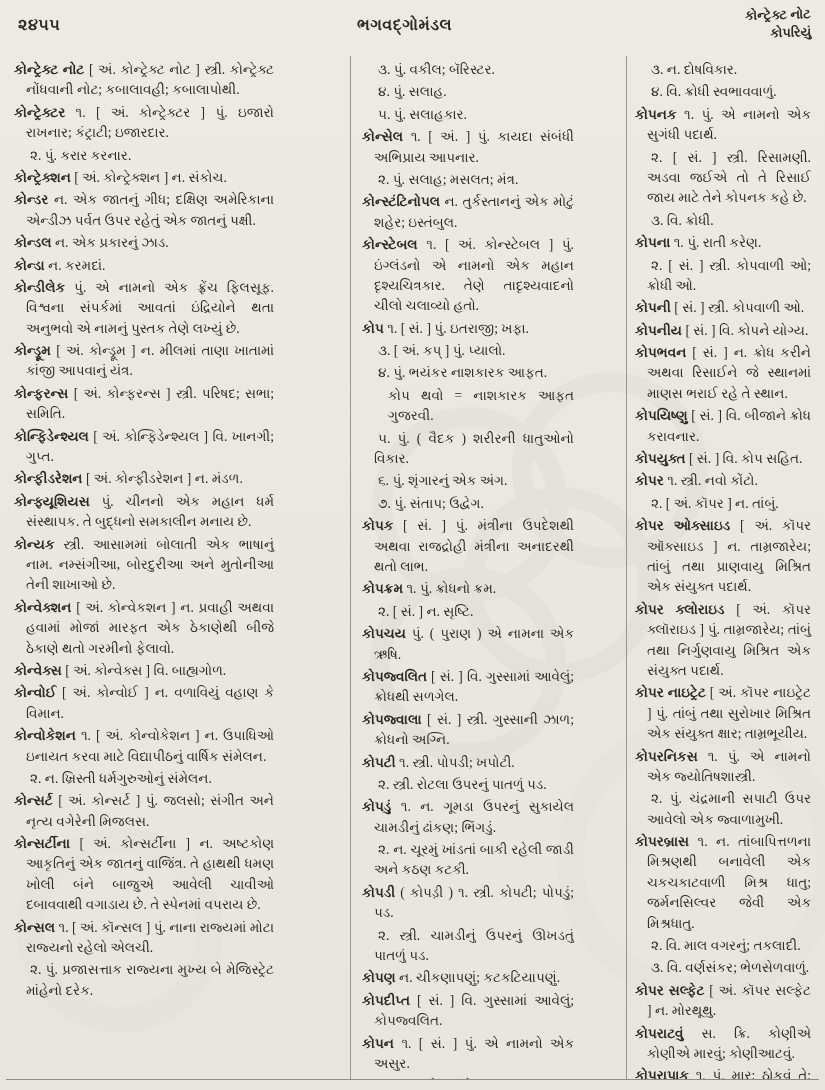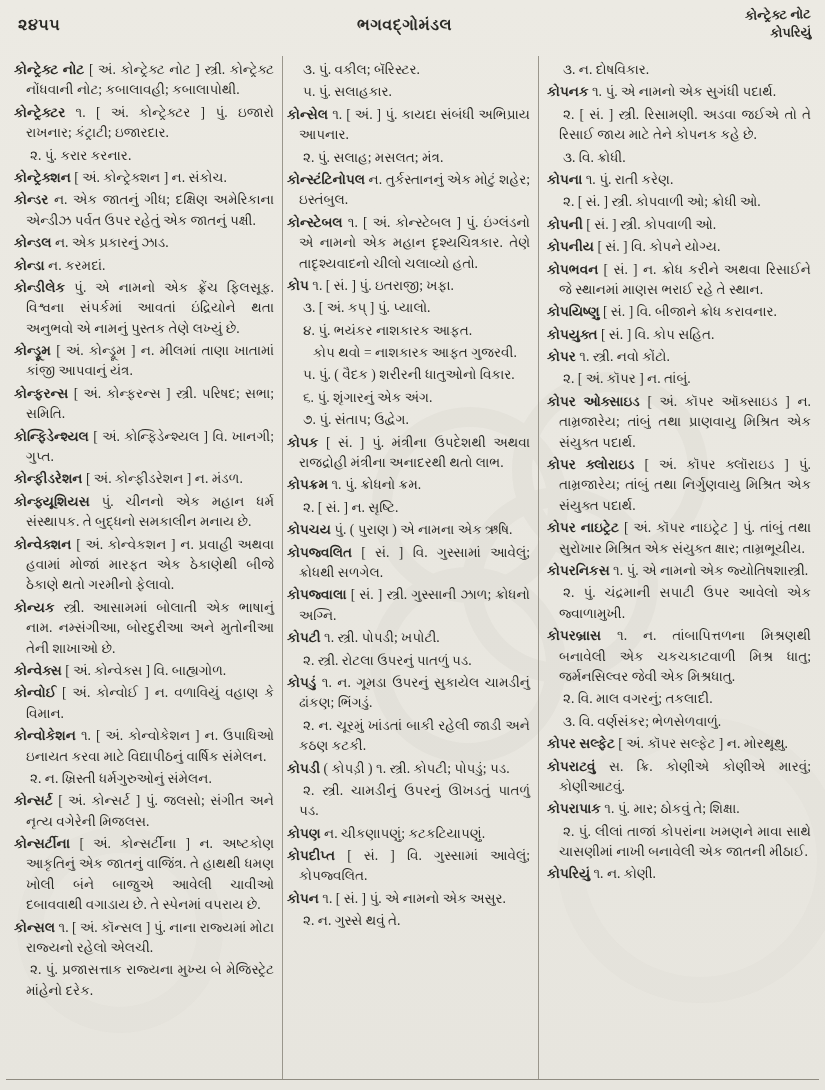--- a/index.html
+++ b/index.html
@@ -34,24 +34,25 @@
   .running-head{
     position:absolute;right:14px;top:6px;text-align:right;
     font-weight:bold;font-size:13px;line-height:1.35;
     transform:rotate(-1.5deg);
   }
   
   .columns{
     position:absolute;left:6px;right:6px;top:56px;bottom:10px;
     display:grid;grid-template-columns:276px 256px 1fr;
     border-bottom:1px solid #8f8b81;
+    gap:44px;
   }
   .col{padding:2px 8px 4px 8px;overflow:hidden;}
   .col+.col{border-left:1px solid #9a968c;}
-  .col-2{padding-left:4px;}
+  .col-2{padding-left:11px;margin-left:24px;}
   .col-3{}
   p.para{
     margin:2px 0;
     font-size:13.6px;line-height:1.5;
     text-align:justify;text-justify:inter-word;
   }
   p.entry{padding-left:12px;text-indent:-12px;}
   p.sense{padding-left:12px;text-indent:4px;}
   p.phrase{padding-left:26px;text-indent:0;}
   .head{font-weight:bold;}
@@ -91,33 +92,34 @@
         <p class="para entry"><span class="head">કોન્ટ્રેક્શન </span><span>[ અં. કોન્ટ્રેક્શન ] ન. સંકોચ.</span></p>
         <p class="para entry"><span class="head">કોન્ડર </span><span>ન. એક જાતનું ગીધ; દક્ષિણ અમેરિકાના એન્ડીઝ પર્વત ઉપર રહેતું એક જાતનું પક્ષી.</span></p>
         <p class="para entry"><span class="head">કોન્ડલ </span><span>ન. એક પ્રકારનું ઝાડ.</span></p>
         <p class="para entry"><span class="head">કોન્ડા </span><span>ન. કરમદાં.</span></p>
         <p class="para entry"><span class="head">કોન્ડીલેક </span><span>પું. એ નામનો એક ફ્રેંચ ફિલસૂફ. વિશ્વના સંપર્કમાં આવતાં ઇંદ્રિયોને થતા અનુભવો એ નામનું પુસ્તક તેણે લખ્યું છે.</span></p>
         <p class="para entry"><span class="head">કોન્ડ્રૂમ </span><span>[ અં. કોન્ડ્રૂમ ] ન. મીલમાં તાણા ખાતામાં કાંજી આપવાનું યંત્ર.</span></p>
         <p class="para entry"><span class="head">કોન્ફરન્સ </span><span>[ અં. કોન્ફરન્સ ] સ્ત્રી. પરિષદ; સભા; સમિતિ.</span></p>
         <p class="para entry"><span class="head">કોન્ફિડેન્શ્યલ </span><span>[ અં. કોન્ફિડેન્શ્યલ ] વિ. ખાનગી; ગુપ્ત.</span></p>
         <p class="para entry"><span class="head">કોન્ફીડરેશન </span><span>[ અં. કોન્ફીડરેશન ] ન. મંડળ.</span></p>
         <p class="para entry"><span class="head">કોન્ફ્યૂશિયસ </span><span>પું. ચીનનો એક મહાન ધર્મ સંસ્થાપક. તે બુદ્ધનો સમકાલીન મનાય છે.</span></p>
+        <p class="para entry"><span class="head">કોન્યક </span><span>સ્ત્રી. આસામમાં બોલાતી એક ભાષાનું નામ. નમ્સંગીઆ, બોરદુરીઆ અને મુતોનીઆ તેની શાખાઓ છે.</span></p>
         <p class="para entry"><span class="head">કોન્વેક્શન </span><span>[ અં. કોન્વેકશન ] ન. પ્રવાહી અથવા હવામાં મોજાં મારફત એક ઠેકાણેથી બીજે ઠેકાણે થતો ગરમીનો ફેલાવો.</span></p>
-        <p class="para entry"><span class="head">કોન્યક </span><span>સ્ત્રી. આસામમાં બોલાતી એક ભાષાનું નામ. નમ્સંગીઆ, બોરદુરીઆ અને મુતોનીઆ તેની શાખાઓ છે.</span></p>
         <p class="para entry"><span class="head">કોન્વેક્સ </span><span>[ અં. કોન્વેક્સ ] વિ. બાહ્યગોળ.</span></p>
         <p class="para entry"><span class="head">કોન્વોઈ </span><span>[ અં. કોન્વોઈ ] ન. વળાવિયું વહાણ કે વિમાન.</span></p>
         <p class="para entry"><span class="head">કોન્વોકેશન </span><span>૧. [ અં. કોન્વોકેશન ] ન. ઉપાધિઓ ઇનાયત કરવા માટે વિદ્યાપીઠનું વાર્ષિક સંમેલન.</span></p>
         <p class="para sense"><span>૨. ન. ખ્રિસ્તી ધર્મગુરુઓનું સંમેલન.</span></p>
         <p class="para entry"><span class="head">કોન્સર્ટ </span><span>[ અં. કોન્સર્ટ ] પું. જલસો; સંગીત અને નૃત્ય વગેરેની મિજલસ.</span></p>
         <p class="para entry"><span class="head">કોન્સર્ટીના </span><span>[ અં. કોન્સર્ટીના ] ન. અષ્ટકોણ આકૃતિનું એક જાતનું વાજિંત્ર. તે હાથથી ધમણ ખોલી બંને બાજુએ આવેલી ચાવીઓ દબાવવાથી વગાડાય છે. તે સ્પેનમાં વપરાય છે.</span></p>
         <p class="para entry"><span class="head">કોન્સલ </span><span>૧. [ અં. કૉન્સલ ] પું. નાના રાજ્યમાં મોટા રાજ્યનો રહેલો એલચી.</span></p>
         <p class="para sense"><span>૨. પું. પ્રજાસત્તાક રાજ્યના મુખ્ય બે મેજિસ્ટ્રેટ માંહેનો દરેક.</span></p>
       </div>
     <div class="col col-2">
         <p class="para sense"><span>૩. પું. વકીલ; બૅરિસ્ટર.</span></p>
+        <p class="para sense"><span>૪. પું. સલાહ.</span></p>
         <p class="para sense"><span>૫. પું. સલાહકાર.</span></p>
         <p class="para entry"><span class="head">કોન્સેલ </span><span>૧. [ અં. ] પું. કાયદા સંબંધી અભિપ્રાય આપનાર.</span></p>
         <p class="para sense"><span>૨. પું. સલાહ; મસલત; મંત્ર.</span></p>
         <p class="para entry"><span class="head">કોન્સ્ટંટિનોપલ </span><span>ન. તુર્કસ્તાનનું એક મોટું શહેર; ઇસ્તંબુલ.</span></p>
         <p class="para entry"><span class="head">કોન્સ્ટેબલ </span><span>૧. [ અં. કોન્સ્ટેબલ ] પું. ઇંગ્લંડનો એ નામનો એક મહાન દૃશ્યચિત્રકાર. તેણે તાદૃશ્યવાદનો ચીલો ચલાવ્યો હતો.</span></p>
         <p class="para entry"><span class="head">કોપ </span><span>૧. [ સં. ] પું. ઇતરાજી; ખફા.</span></p>
         <p class="para sense"><span>૩. [ અં. કપ્ ] પું. પ્યાલો.</span></p>
         <p class="para sense"><span>૪. પું. ભયંકર નાશકારક આફત.</span></p>
         <p class="para phrase"><span>કોપ થવો = નાશકારક આફત ગુજરવી.</span></p>
         <p class="para sense"><span>૫. પું. ( વૈદક ) શરીરની ધાતુઓનો વિકાર.</span></p>
@@ -135,20 +137,21 @@
         <p class="para sense"><span>૨. ન. ચૂરમું ખાંડતાં બાકી રહેલી જાડી અને કઠણ કટકી.</span></p>
         <p class="para entry"><span class="head">કોપડી </span><span>( કોપડ઼ી ) ૧. સ્ત્રી. કોપટી; પોપડું; પડ.</span></p>
         <p class="para sense"><span>૨. સ્ત્રી. ચામડીનું ઉપરનું ઊખડતું પાતળું પડ.</span></p>
         <p class="para entry"><span class="head">કોપણ </span><span>ન. ચીકણાપણું; કટકટિયાપણું.</span></p>
         <p class="para entry"><span class="head">કોપદીપ્ત </span><span>[ સં. ] વિ. ગુસ્સામાં આવેલું; કોપજ્વલિત.</span></p>
         <p class="para entry"><span class="head">કોપન </span><span>૧. [ સં. ] પું. એ નામનો એક અસુર.</span></p>
         <p class="para sense"><span>૨. ન. ગુસ્સે થવું તે.</span></p>
       </div>
     <div class="col col-3">
         <p class="para sense"><span>૩. ન. દોષવિકાર.</span></p>
+        <p class="para sense"><span>૪. વિ. ક્રોધી સ્વભાવવાળું.</span></p>
         <p class="para entry"><span class="head">કોપનક </span><span>૧. પું. એ નામનો એક સુગંધી પદાર્થ.</span></p>
         <p class="para sense"><span>૨. [ સં. ] સ્ત્રી. રિસામણી. અડવા જઈએ તો તે રિસાઈ જાય માટે તેને કોપનક કહે છે.</span></p>
         <p class="para sense"><span>૩. વિ. ક્રોધી.</span></p>
         <p class="para entry"><span class="head">કોપના </span><span>૧. પું. રાતી કરેણ.</span></p>
         <p class="para sense"><span>૨. [ સં. ] સ્ત્રી. કોપવાળી ઓ; ક્રોધી ઓ.</span></p>
         <p class="para entry"><span class="head">કોપની </span><span>[ સં. ] સ્ત્રી. કોપવાળી ઓ.</span></p>
         <p class="para entry"><span class="head">કોપનીય </span><span>[ સં. ] વિ. કોપને યોગ્ય.</span></p>
         <p class="para entry"><span class="head">કોપભવન </span><span>[ સં. ] ન. ક્રોધ કરીને અથવા રિસાઈને જે સ્થાનમાં માણસ ભરાઈ રહે તે સ્થાન.</span></p>
         <p class="para entry"><span class="head">કોપયિષ્ણુ </span><span>[ સં. ] વિ. બીજાને ક્રોધ કરાવનાર.</span></p>
         <p class="para entry"><span class="head">કોપયુક્ત </span><span>[ સં. ] વિ. કોપ સહિત.</span></p>

